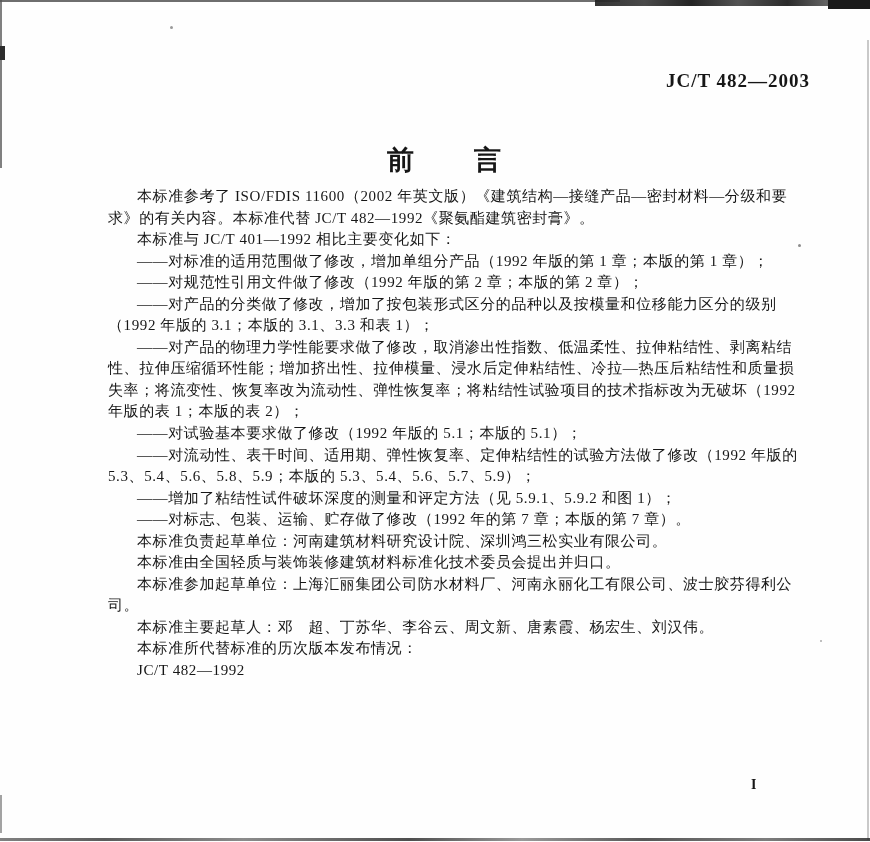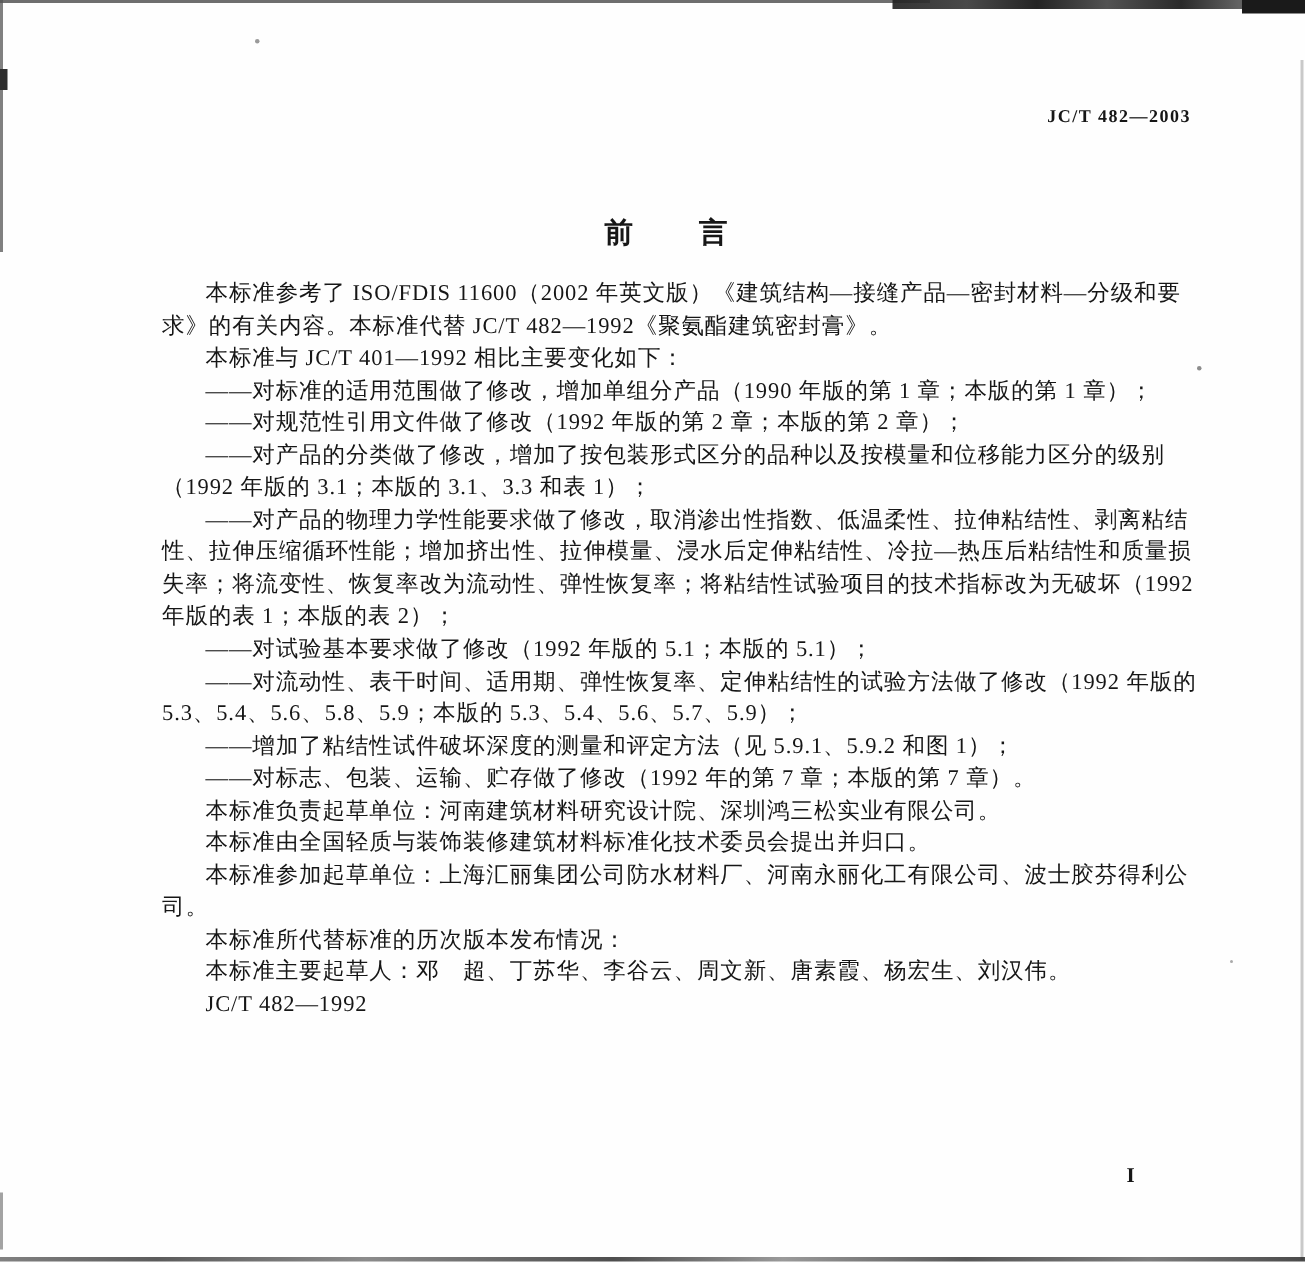--- a/index.html
+++ b/index.html
@@ -4,27 +4,27 @@
 <style>
   * { margin:0; padding:0; box-sizing:border-box; }
   html,body { background:#ffffff; }
   .page {
     position:relative; width:870px; height:842px;
     background:#fefefdf; background-color:#fefefe; overflow:hidden;
     font-family:"Liberation Serif","DejaVu Serif",serif;
     color:#161616;
   }
   .header-code {
-    position:absolute; top:70px; right:76px;
-    font-size:12px; font-weight:bold; letter-spacing:1px;
+    position:absolute; top:70px; right:60px;
+    font-size:19px; font-weight:bold; letter-spacing:1px;
     white-space:nowrap;
   }
   .doc-title {
     position:absolute; top:142px; left:20px; right:0;
-    text-align:center; font-size:19px; font-weight:bold;
+    text-align:center; font-size:27px; font-weight:bold;
     letter-spacing:2px; white-space:nowrap;
   }
   .body-text { position:absolute; left:92px; top:186px; width:710px;margin-left:16px; }
   .line {
     height:21.55px; line-height:21.55px;
     font-size:15px; letter-spacing:0.6px; white-space:nowrap;
   }
   .line.indent { padding-left:29px; }
   .page-number {
     position:absolute; top:777px; left:751px;
@@ -74,39 +74,39 @@
   <div class="art speck-3"></div>
 
   <div class="header-code">JC/T  482—2003</div>
 
   <div class="doc-title">前　　言</div>
 
   <div class="body-text">
     <div class="line indent">本标准参考了 ISO/FDIS 11600（2002 年英文版）《建筑结构—接缝产品—密封材料—分级和要</div>
     <div class="line">求》的有关内容。本标准代替 JC/T 482—1992《聚氨酯建筑密封膏》。</div>
     <div class="line indent">本标准与 JC/T 401—1992 相比主要变化如下：</div>
-    <div class="line indent">——对标准的适用范围做了修改，增加单组分产品（1990 年版的第 1 章；本版的第 1 章）；</div>
+    <div class="line indent">——对标准的适用范围做了修改，增加单组分产品（1992 年版的第 1 章；本版的第 1 章）；</div>
     <div class="line indent">——对规范性引用文件做了修改（1992 年版的第 2 章；本版的第 2 章）；</div>
     <div class="line indent">——对产品的分类做了修改，增加了按包装形式区分的品种以及按模量和位移能力区分的级别</div>
     <div class="line">（1992 年版的 3.1；本版的 3.1、3.3 和表 1）；</div>
     <div class="line indent">——对产品的物理力学性能要求做了修改，取消渗出性指数、低温柔性、拉伸粘结性、剥离粘结</div>
     <div class="line">性、拉伸压缩循环性能；增加挤出性、拉伸模量、浸水后定伸粘结性、冷拉—热压后粘结性和质量损</div>
     <div class="line">失率；将流变性、恢复率改为流动性、弹性恢复率；将粘结性试验项目的技术指标改为无破坏（1992</div>
     <div class="line">年版的表 1；本版的表 2）；</div>
     <div class="line indent">——对试验基本要求做了修改（1992 年版的 5.1；本版的 5.1）；</div>
     <div class="line indent">——对流动性、表干时间、适用期、弹性恢复率、定伸粘结性的试验方法做了修改（1992 年版的</div>
     <div class="line">5.3、5.4、5.6、5.8、5.9；本版的 5.3、5.4、5.6、5.7、5.9）；</div>
     <div class="line indent">——增加了粘结性试件破坏深度的测量和评定方法（见 5.9.1、5.9.2 和图 1）；</div>
     <div class="line indent">——对标志、包装、运输、贮存做了修改（1992 年的第 7 章；本版的第 7 章）。</div>
     <div class="line indent">本标准负责起草单位：河南建筑材料研究设计院、深圳鸿三松实业有限公司。</div>
     <div class="line indent">本标准由全国轻质与装饰装修建筑材料标准化技术委员会提出并归口。</div>
     <div class="line indent">本标准参加起草单位：上海汇丽集团公司防水材料厂、河南永丽化工有限公司、波士胶芬得利公</div>
     <div class="line">司。</div>
+    <div class="line indent">本标准主要起草人：邓　超、丁苏华、李谷云、周文新、唐素霞、杨宏生、刘汉伟。</div>
     <div class="line indent">本标准所代替标准的历次版本发布情况：</div>
-    <div class="line indent">本标准主要起草人：邓　超、丁苏华、李谷云、周文新、唐素霞、杨宏生、刘汉伟。</div>
     <div class="line indent">JC/T 482—1992</div>
   </div>
 
   <div class="page-number">I</div>
 
   <div class="watermark">www.bzsoso.com</div>
 
 </div>
 
 </body></html>

